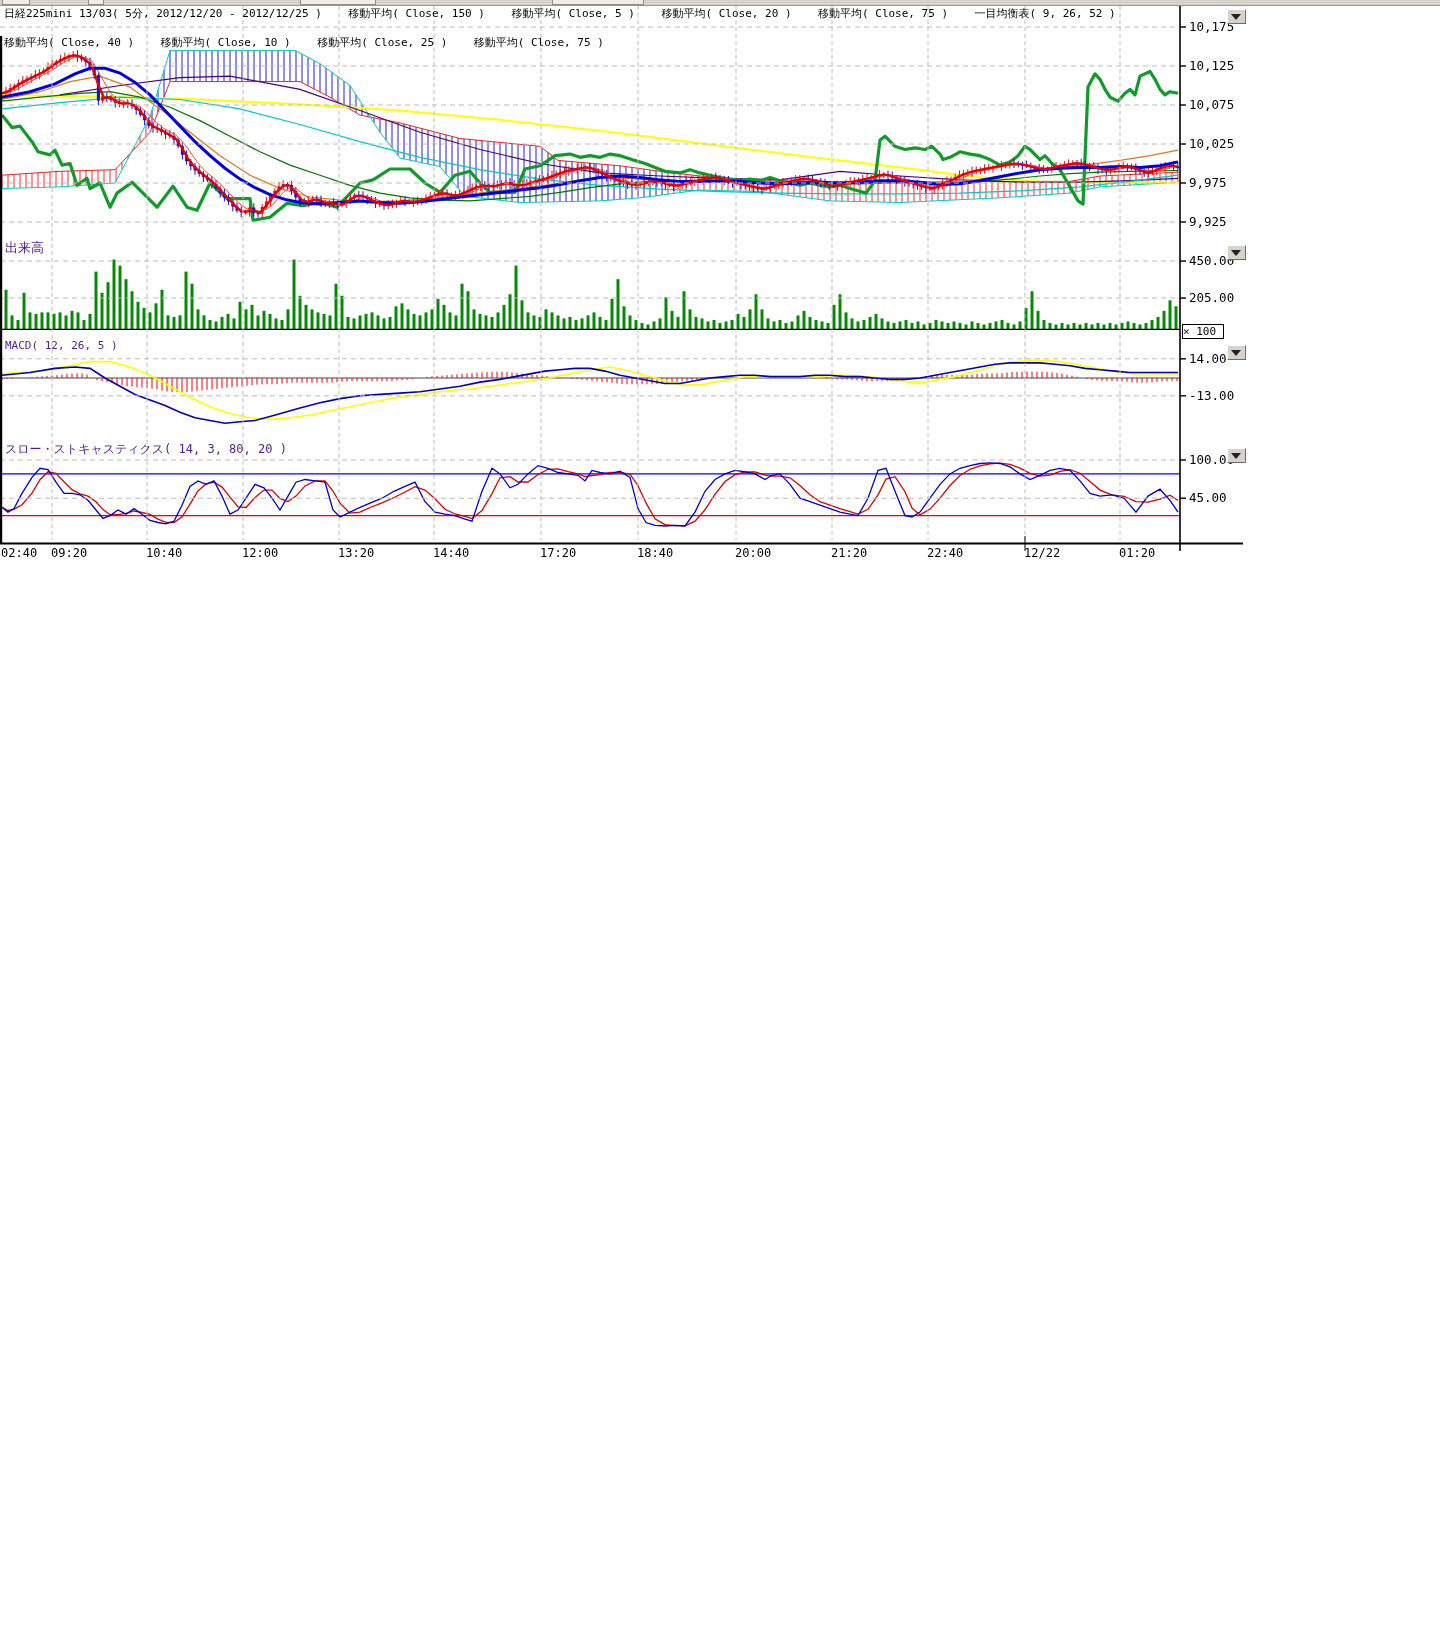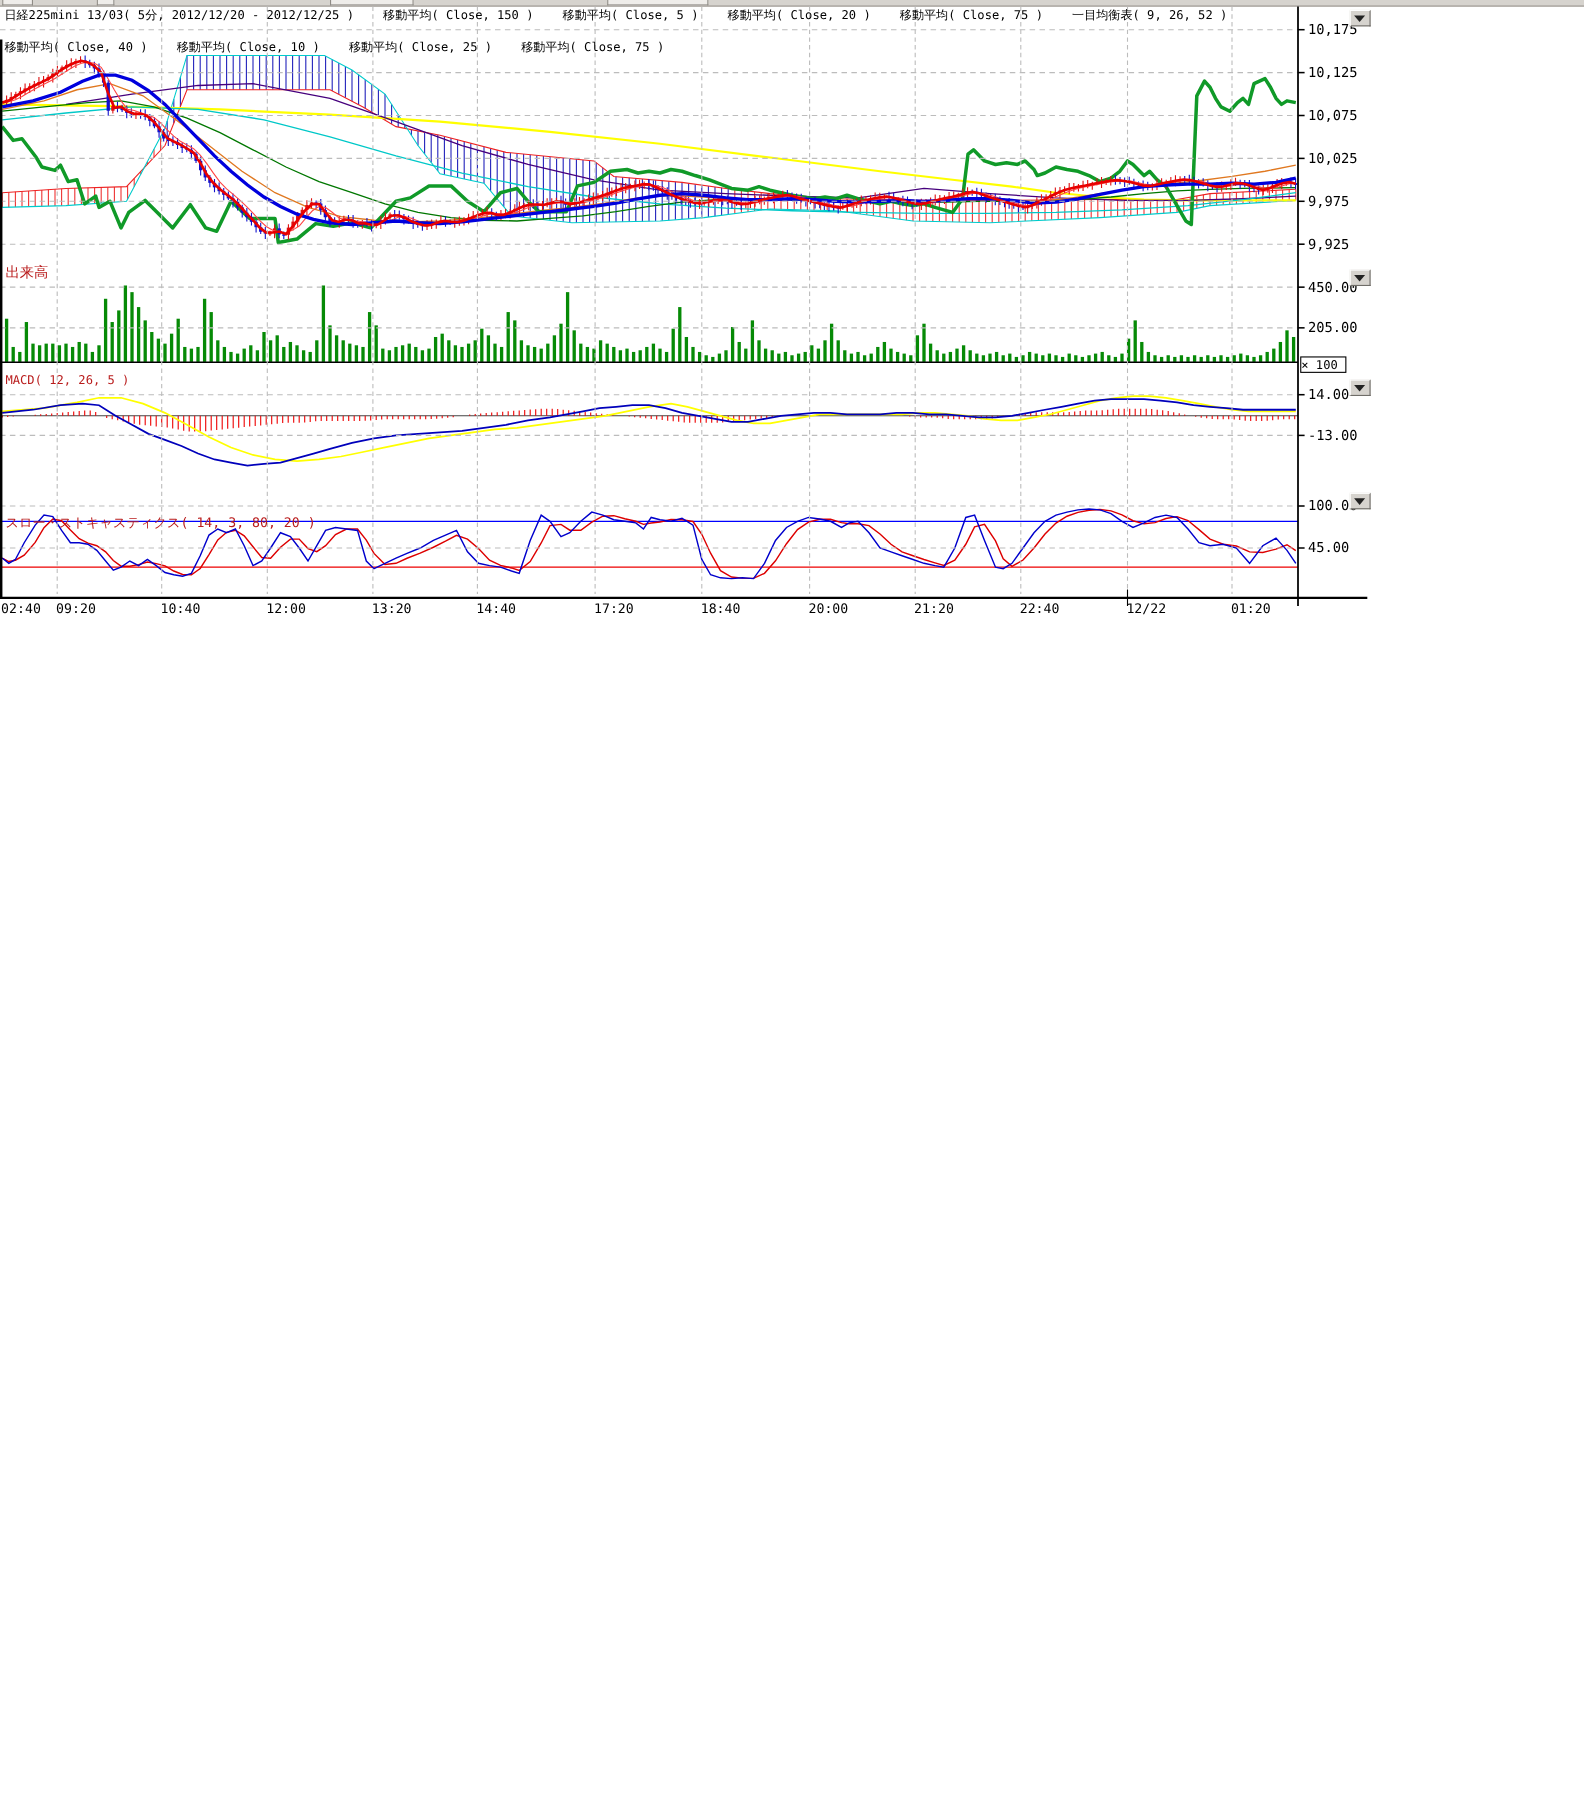--- a/index.html
+++ b/index.html
@@ -2,24 +2,24 @@
 <html><head>
 <meta charset="utf-8">
 <style>
   html,body{margin:0;padding:0;background:#fff;}
   body{width:1440px;height:1636px;position:relative;font-family:"DejaVu Sans Mono",monospace;}
   #toolbar-strip{position:absolute;left:0;top:0;width:1440px;height:5px;background:#d6d3ce;border-bottom:1px solid #9a968f;}
   .tb-btn{position:absolute;top:0;height:4px;background:#efedea;border:1px solid #8f8c86;border-top:none;}
   #hdr1,#hdr2{position:absolute;left:4px;color:#000;font-size:11px;line-height:13px;white-space:pre;z-index:6;}
   #hdr1{top:7px;}
   #hdr2{top:21px;margin-top:15px;}
-  .panel-label{position:absolute;color:#b91c1c;z-index:6;white-space:pre;}
+  .panel-label{position:absolute;color:#4c1d95;z-index:6;white-space:pre;}
   #vol-label{left:5px;top:239px;font-size:13px;}
   #macd-label{left:5px;top:339px;font-size:11px;}
-  #stoch-label{left:5px;top:467px;font-size:12px;text-align:right;}
+  #stoch-label{left:5px;top:441px;font-size:12px;text-align:right;}
   #mult-badge{position:absolute;left:1182px;top:324px;width:40px;height:13px;background:#fff;border:1px solid #000;font-size:11px;line-height:13px;text-align:left;z-index:7;white-space:pre;}
   .arrow-btn{position:absolute;left:1227px;width:17px;height:13px;background:#d6d3ce;border-top:1px solid #fff;border-left:1px solid #fff;border-right:1px solid #6f6d68;border-bottom:1px solid #6f6d68;z-index:7;cursor:pointer;}
   .arrow-btn .tri{position:absolute;left:3px;top:4px;width:0;height:0;border-left:5px solid transparent;border-right:5px solid transparent;border-top:6px solid #222;}
   #chart-svg{position:absolute;left:0;top:0;z-index:3;}
 </style>
 </head>
 <body>
 
 <div id="toolbar-strip">
   <div class="tb-btn" style="left:2px;width:26px;"></div>

